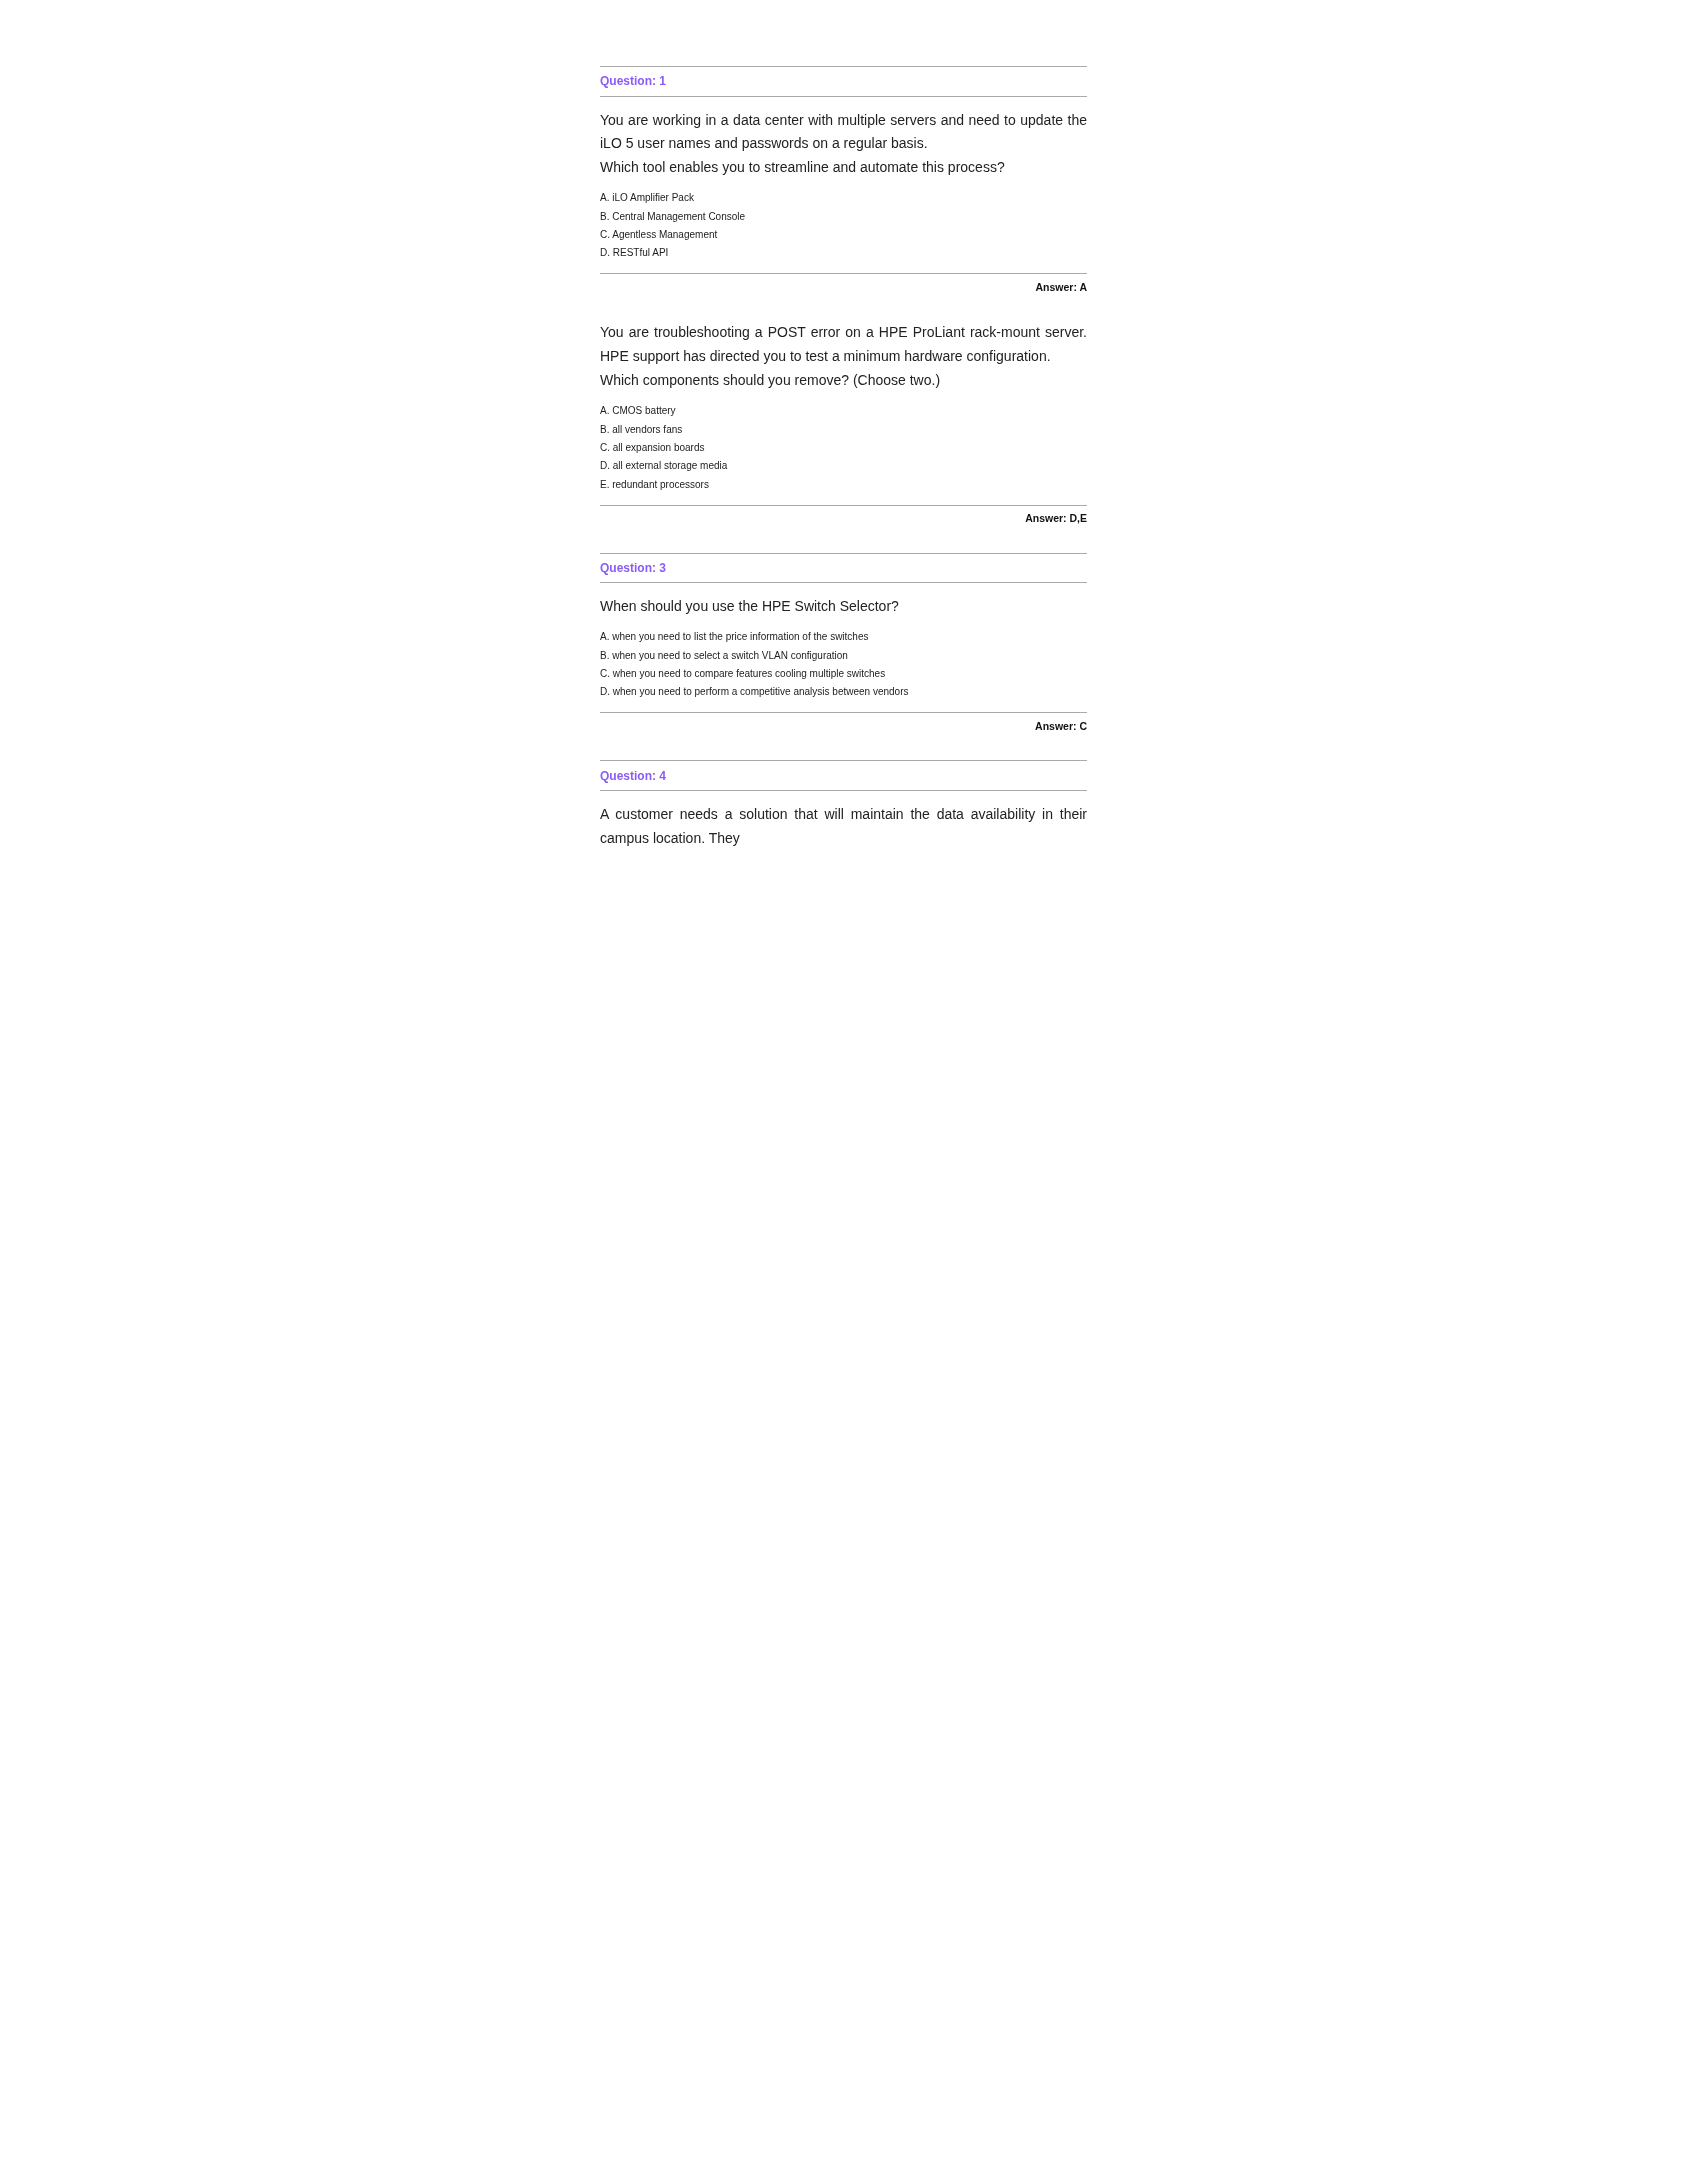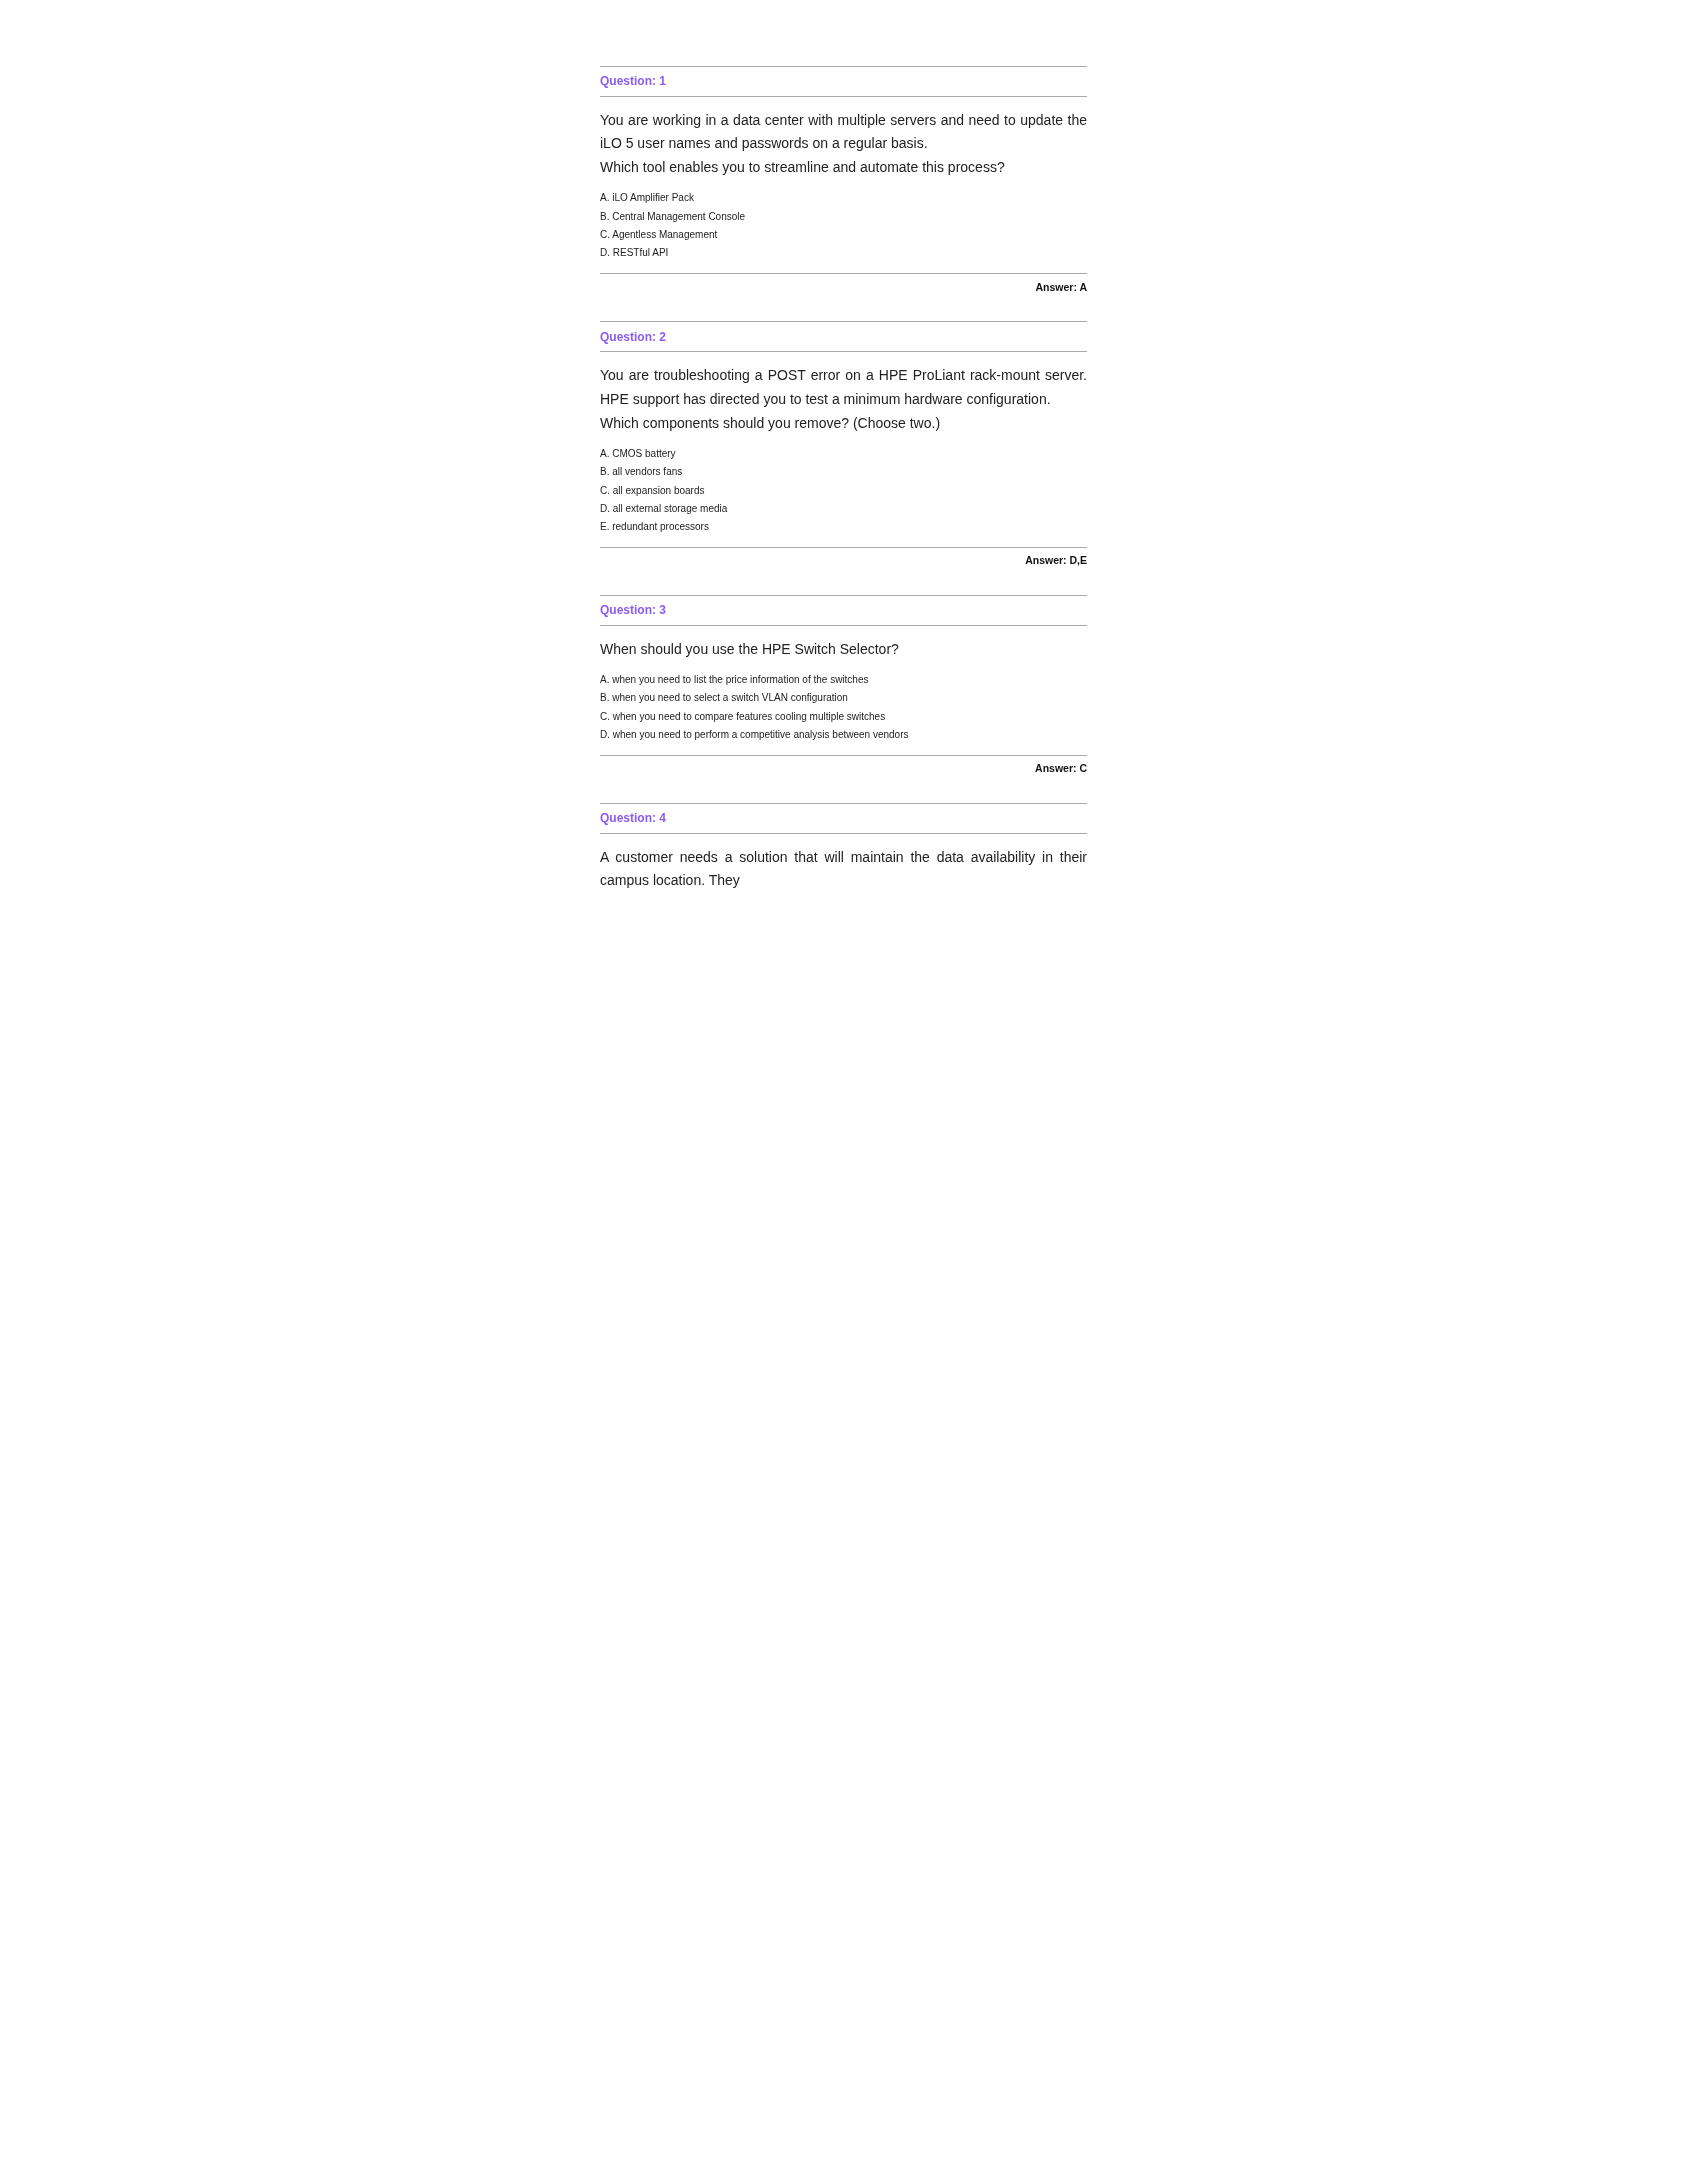--- a/index.html
+++ b/index.html
@@ -128,23 +128,20 @@
           <li>A. iLO Amplifier Pack</li>
           <li>B. Central Management Console</li>
           <li>C. Agentless Management</li>
           <li>D. RESTful API</li>
         </ul>
         <div class="answer-row">
           <div class="answer-label">Answer: A</div>
         </div>
       </div>
       <div class="question-block">
-        <div class="question-header">
-          <div class="question-title">Question: 2</div>
-        </div>
         <div class="question-body">You are troubleshooting a POST error on a HPE ProLiant rack-mount server. HPE support has directed you to test a minimum hardware configuration.<br>Which components should you remove? (Choose two.)</div>
         <ul class="options">
           <li>A. CMOS battery</li>
           <li>B. all vendors fans</li>
           <li>C. all expansion boards</li>
           <li>D. all external storage media</li>
           <li>E. redundant processors</li>
         </ul>
         <div class="answer-row">
           <div class="answer-label">Answer: D,E</div>

